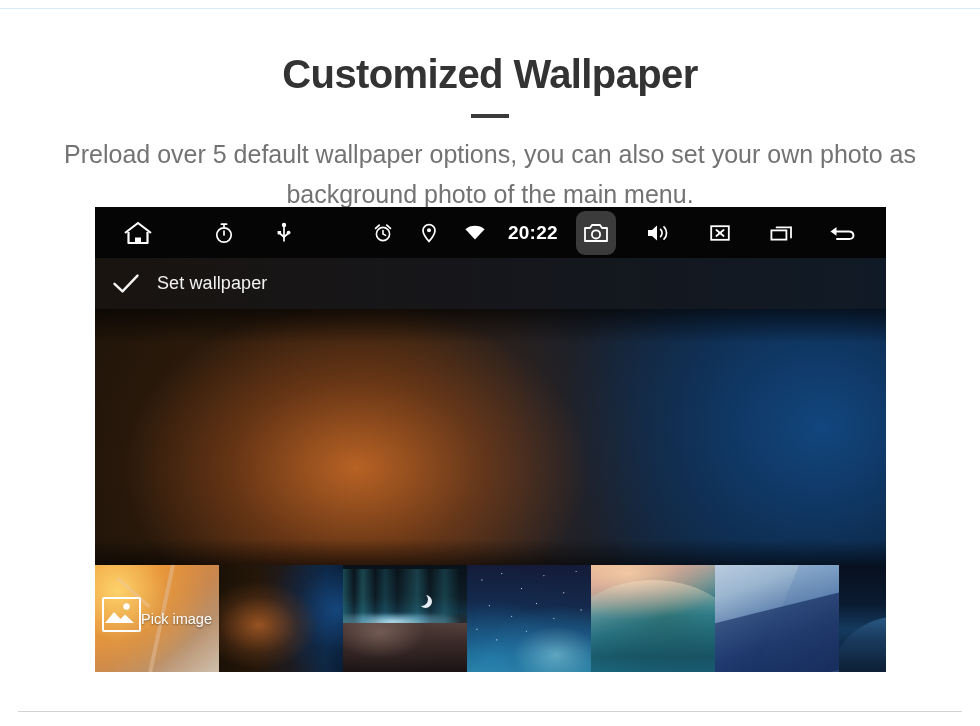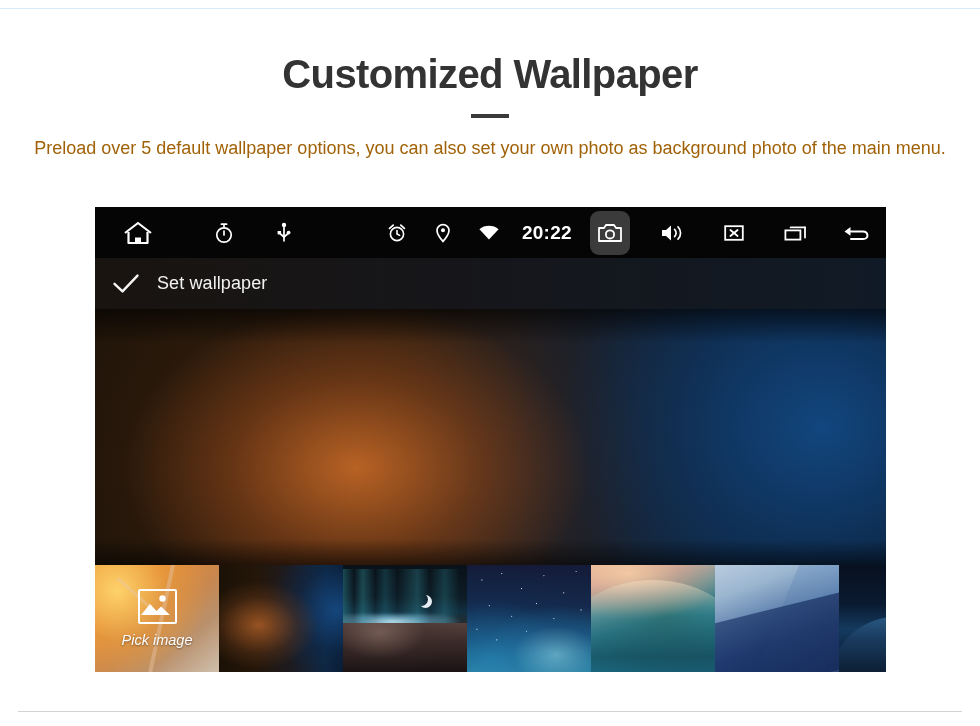--- a/index.html
+++ b/index.html
@@ -44,23 +44,23 @@
   }
   .title-rule {
     width: 38px;
     height: 4px;
     background: #3a3a3a;
     margin: 17px auto 0 auto;
   }
   .page-sub {
     margin: 16px auto 0 auto;
     width: 920px;
-    font-size: 18px;
-    line-height: 28px;
-    color: #a16207;
+    font-size: 25px;
+    line-height: 40px;
+    color: #737373;
     font-family: "Liberation Sans", sans-serif;
     font-weight: normal;
   }
 
   
   .device-screen {
     position: absolute;
     left: 95px;
     top: 207px;
     width: 791px;
@@ -84,21 +84,21 @@
     align-items: center;
     padding-left: 26px;
     gap: 26px;
   }
   .sb-left .ic-home { margin-right: 26px; }
   .sb-spacer { flex: 1 1 auto; }
   .sb-right {
     display: flex;
     align-items: center;
     gap: 12px;
-    padding-right: 8px;
+    padding-right: 22px;
   }
   .sb-clock {
     color: #ffffff;
     font-size: 19px;
     font-weight: bold;
     letter-spacing: 0.3px;
     font-family: "Liberation Sans", sans-serif;
     margin: 0 6px 0 4px;
   }
   .icon-btn {
@@ -180,24 +180,22 @@
     overflow: hidden;
   }
 
   
   .th-pick {
     width: 124px;
     background:
       radial-gradient(circle at 18% 24%, rgba(255,214,110,0.95) 0%, rgba(238,160,58,0.55) 38%, rgba(0,0,0,0) 70%),
       linear-gradient(140deg, #f0a23a 0%, #e08a3a 28%, #c9874e 52%, #b9906c 72%, #cfc0ad 100%);
     display: flex;
-    flex-direction: column;
     align-items: center;
     justify-content: center;
-    font-style: italic;
   }
   .th-pick .stem {
     position: absolute;
     left: 52%; top: -12%;
     width: 4px; height: 130%;
     background: rgba(226,186,150,0.55);
     transform: rotate(12deg);
   }
   .th-pick .stem2 {
     position: absolute;

